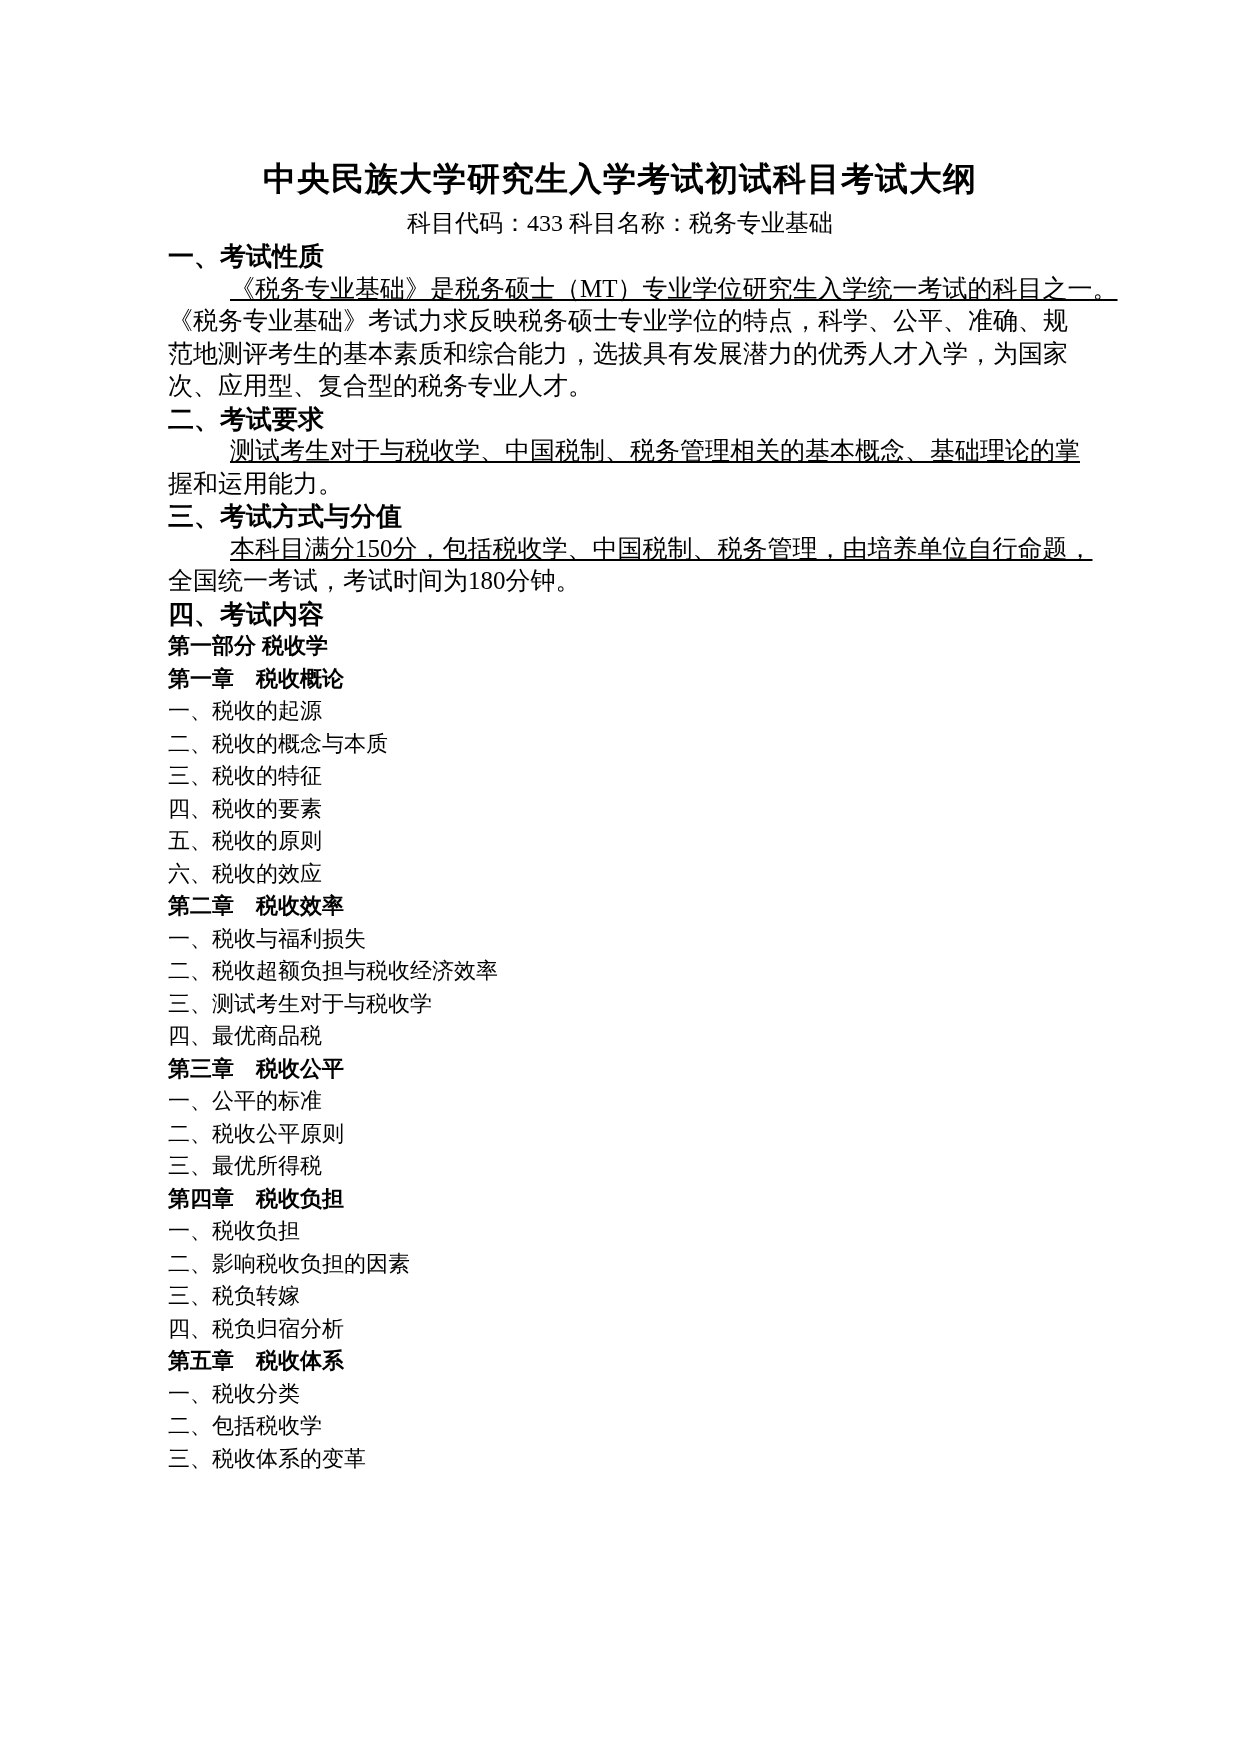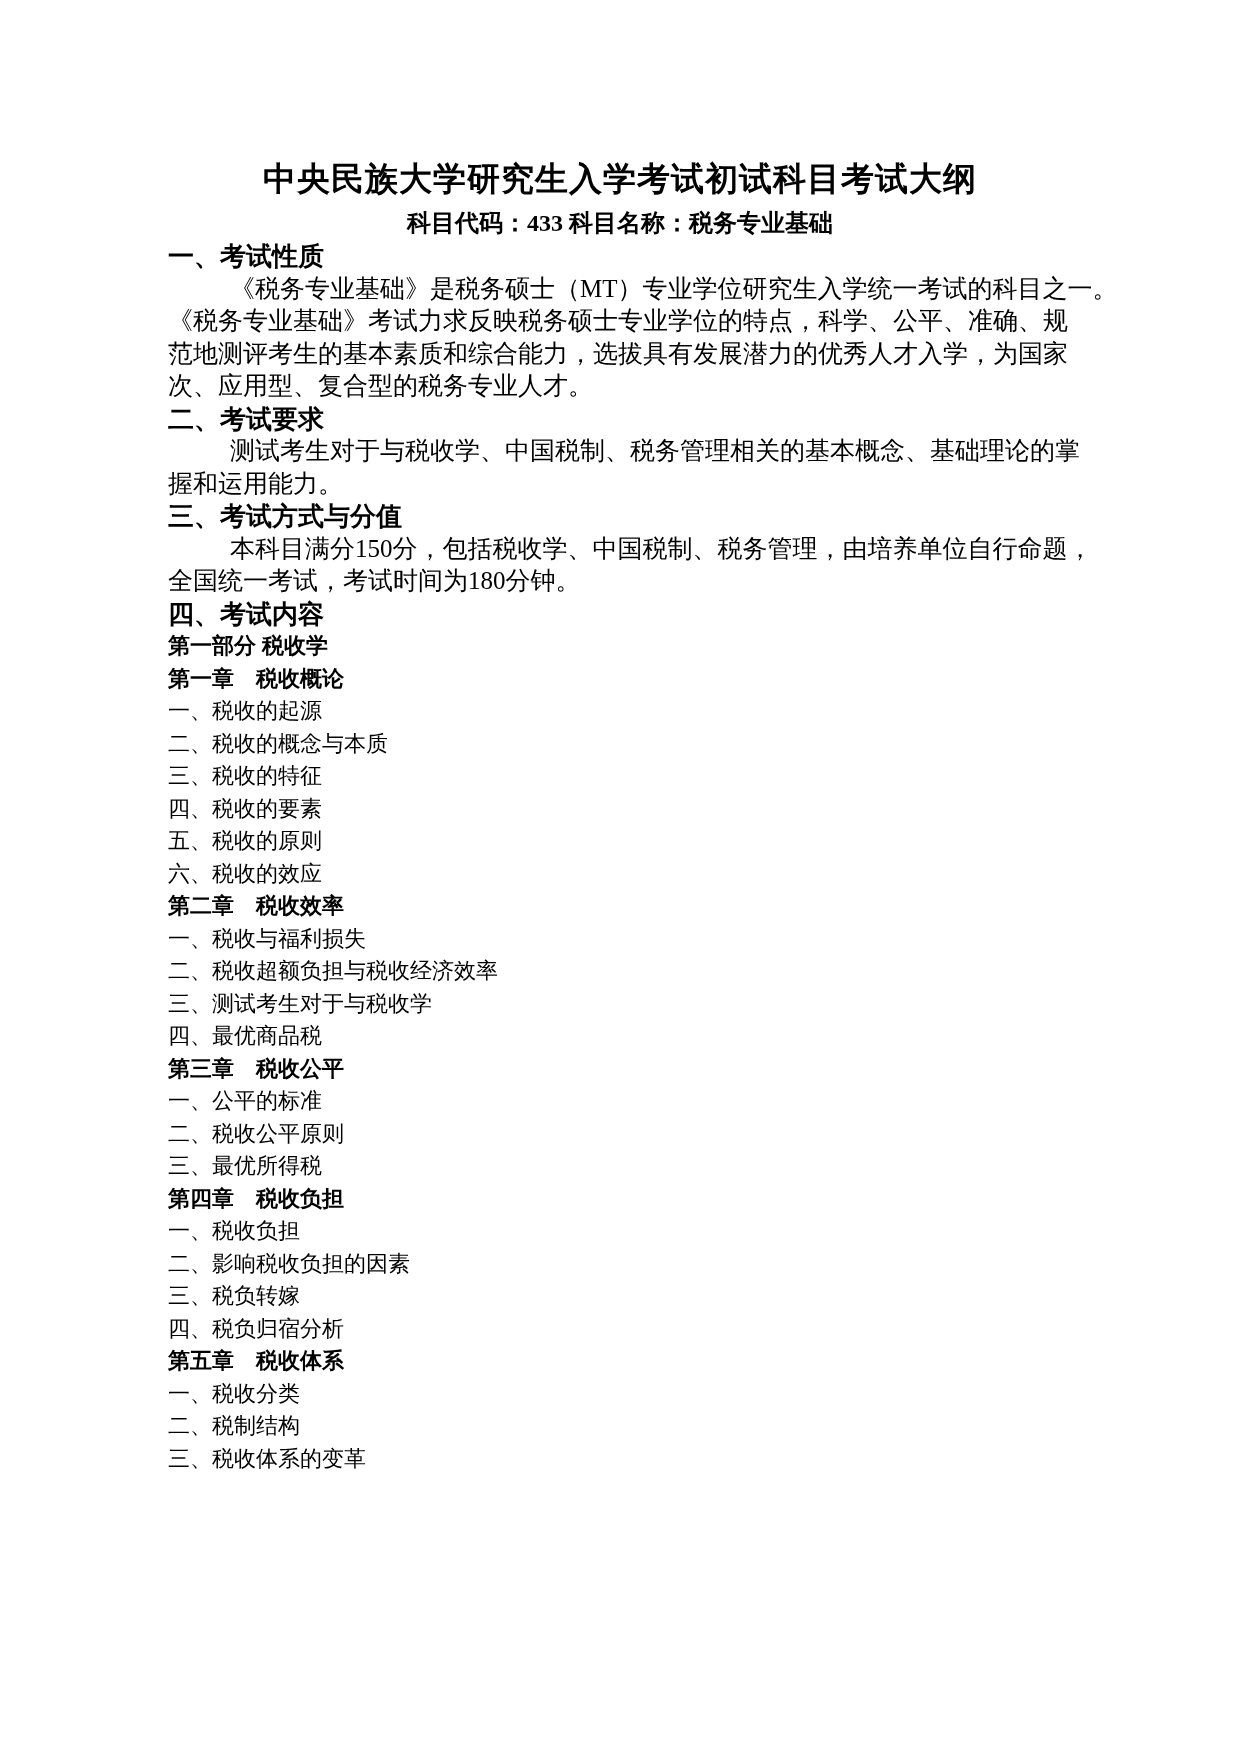--- a/index.html
+++ b/index.html
@@ -19,21 +19,21 @@
     font-size: 33px;
     font-weight: bold;
     line-height: 42px;
     letter-spacing: 1px;
     font-family: "Liberation Serif", "DejaVu Serif", serif;
     white-space: nowrap;
   }
   .doc-subtitle {
     text-align: center;
     font-size: 24px;
-    font-weight: bold;
+    font-weight: normal;
     line-height: 34px;
     margin-top: 6px;
     font-family: "Liberation Serif", "DejaVu Serif", serif;
     white-space: nowrap;
   }
   .doc-body {
     padding: 0 167px 0 168px;
   }
   .doc-body > div, .para > div {
     line-height: 32.5px;
@@ -50,21 +50,21 @@
     font-family: "Liberation Sans", "DejaVu Sans", sans-serif;
   }
   .item {
     font-size: 22px;
     font-family: "Liberation Serif", "DejaVu Serif", serif;
   }
   .para .line {
     font-size: 25px;
     font-family: "Liberation Serif", "DejaVu Serif", serif;
   }
-  .para .line.first { padding-left: 62px; }
+  .para .line.first { padding-left: 62px; text-decoration: underline; }
 </style>
 </head>
 <body>
 
 <div class="page">
   <div class="doc-title">中央民族大学研究生入学考试初试科目考试大纲</div>
   <div class="doc-subtitle">科目代码：433 科目名称：税务专业基础</div>
   <div class="doc-body">
       <div class="heading">一、考试性质</div>
       <div class="para">
@@ -101,16 +101,16 @@
       <div class="item">一、公平的标准</div>
       <div class="item">二、税收公平原则</div>
       <div class="item">三、最优所得税</div>
       <div class="chapter">第四章　税收负担</div>
       <div class="item">一、税收负担</div>
       <div class="item">二、影响税收负担的因素</div>
       <div class="item">三、税负转嫁</div>
       <div class="item">四、税负归宿分析</div>
       <div class="chapter">第五章　税收体系</div>
       <div class="item">一、税收分类</div>
-      <div class="item">二、税制结构</div>
+      <div class="item">二、包括税收学</div>
       <div class="item">三、税收体系的变革</div>
     </div>
 </div>
 
 </body></html>

